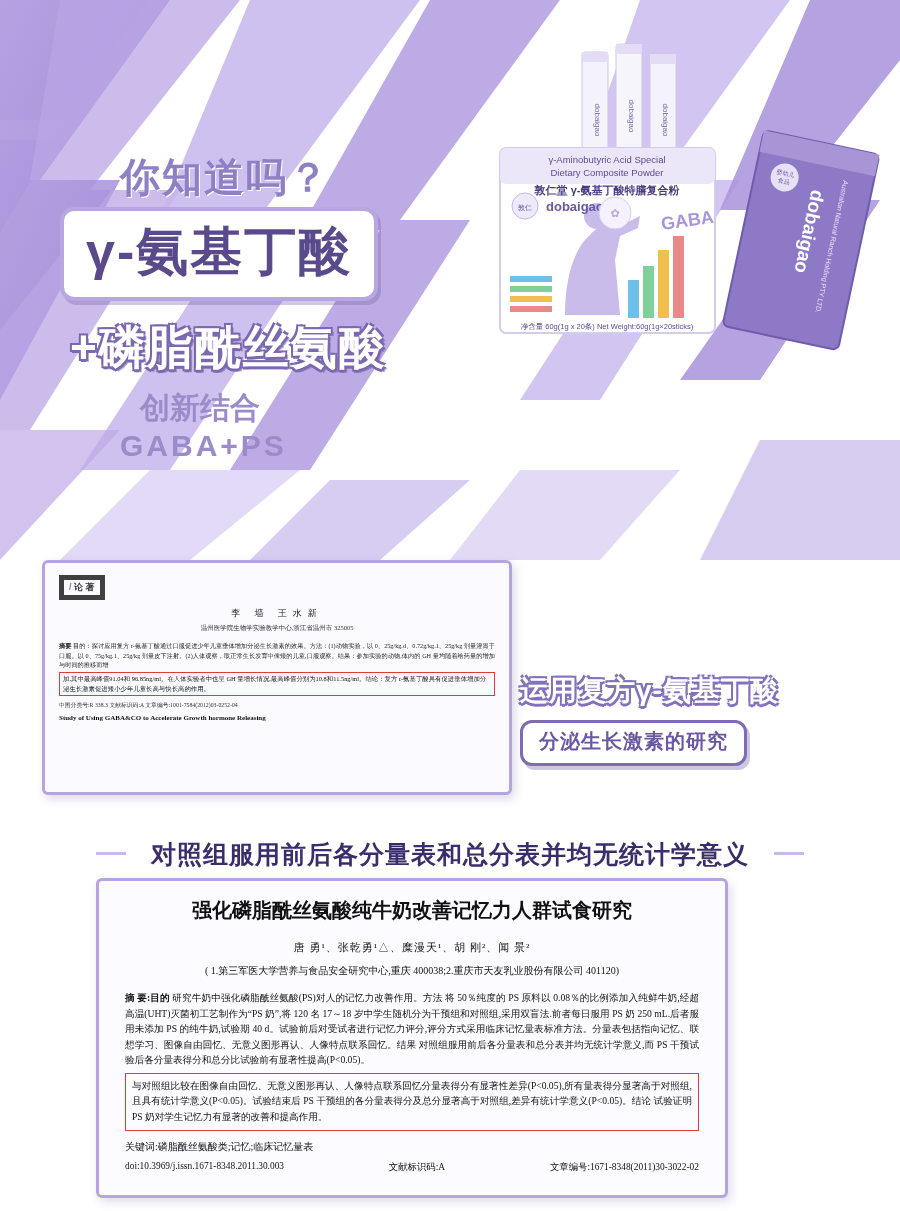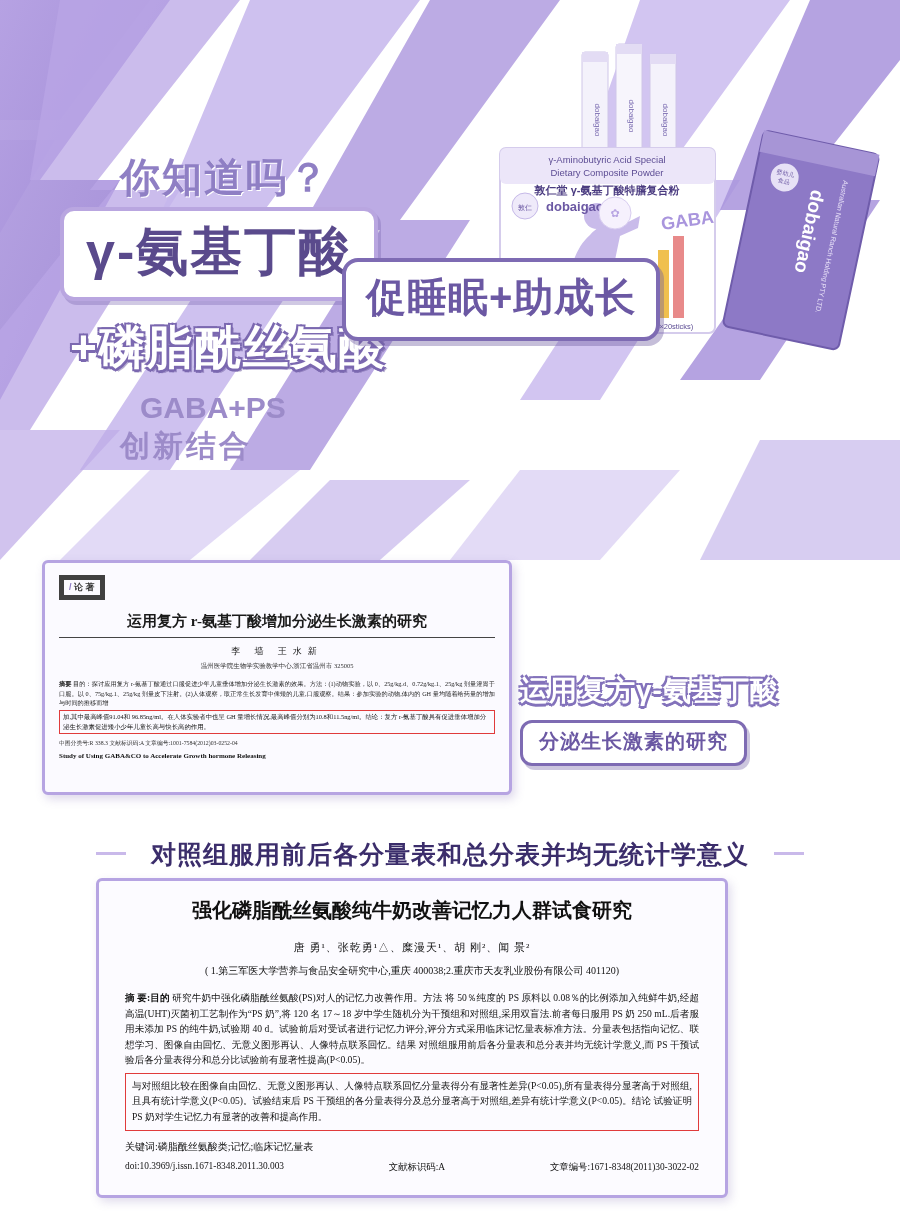--- a/index.html
+++ b/index.html
@@ -379,30 +379,28 @@
       <circle cx="145" cy="183" r="16" fill="#f6f1fd" stroke="#d8cdf0"></circle>
       <text x="145" y="187" font-size="11" fill="#b9a6e3" text-anchor="middle">✿</text>
     </svg>
   </div>
 
   <div class="headline-wrap">
     <div class="hl-know">你知道吗？</div>
     <div class="hl-gaba">γ-氨基丁酸</div>
     <div class="hl-ps">+磷脂酰丝氨酸</div>
     <div class="hl-sub">
+      <div>创新结合</div>
       <div>GABA+PS</div>
-      <div>创新结合</div>
     </div>
   </div>
-  <div class="hl-badge">促睡眠+助成长</div>
 </div>
 
 <div class="paper1">
   <span class="p1-tag"><span class="slash">/</span> <span>论 著</span></span>
-  <div class="p1-title">运用复方 r-氨基丁酸增加分泌生长激素的研究</div>
   <div class="p1-authors">李 墙    王水新</div>
   <div class="p1-aff">温州医学院生物学实验教学中心,浙江省温州市  325005</div>
   <div class="p1-abs">
     <b>摘要</b>
     <span>目的：探讨应用复方 r-氨基丁酸通过口服促进少年儿童垂体增加分泌生长激素的效果。方法：(1)动物实验，以 0、25g/kg.d、0.72g/kg.1、25g/kg 剂量灌胃于口服。以 0、75g/kg.1、25g/kg 剂量皮下注射。(2)人体观察，取正常生长发育中俾矮的儿童,口服观察。结果：参加实验的动物,体内的 GH 量均随着给药量的增加与时间的推移而增</span>
   </div>
   <div class="p1-hl">加,其中最高峰值91.04和 96.85ng/ml。在人体实验者中也呈 GH 量增长情况,最高峰值分别为10.8和11.5ng/ml。结论：复方 r-氨基丁酸具有促进垂体增加分泌生长激素促进矮小少年儿童长高与快长高的作用。</div>
   <div class="p1-foot">中图分类号:R 338.3   文献标识码:A   文章编号:1001-7584(2012)03-0252-04</div>
   <div class="p1-en">Study of Using GABA&amp;CO to Accelerate Growth hormone Releasing</div>
 </div>

